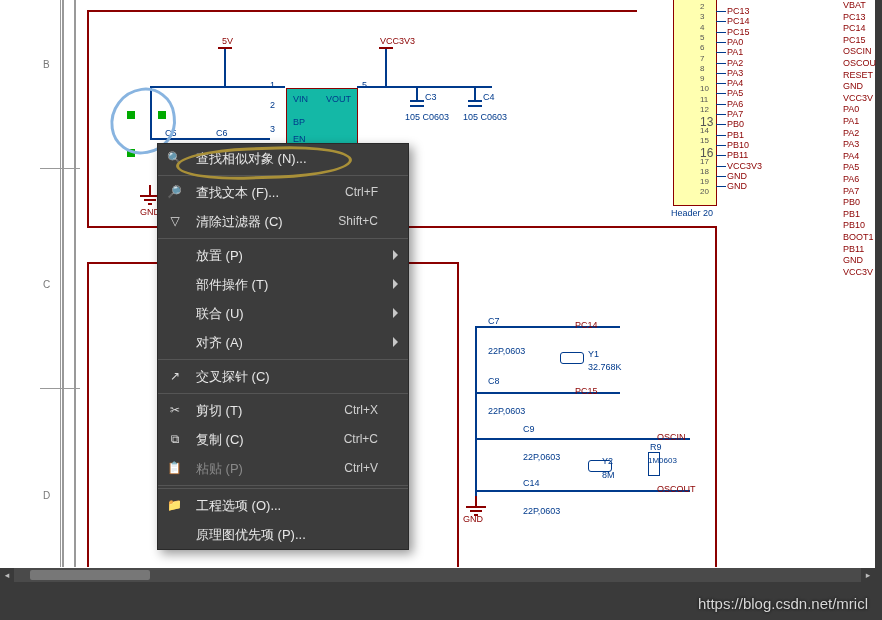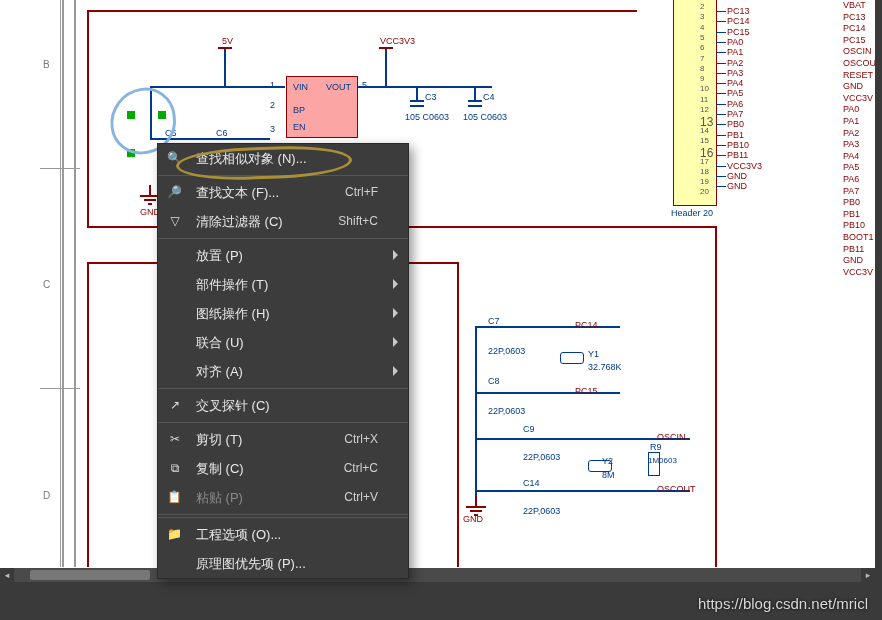--- a/index.html
+++ b/index.html
@@ -11,21 +11,21 @@
   
   .red{position:absolute;background:#8b0000;}
   .blue{position:absolute;background:#003a8c;}
   .net{position:absolute;font-size:9px;color:#8b0000;white-space:nowrap;}
   .des{position:absolute;font-size:9px;color:#003a8c;white-space:nowrap;}
   .gnd{position:absolute;}
   .gnd .stem{position:absolute;left:9px;top:0;width:2px;height:10px;background:#8b0000;}
   .gnd .b1{position:absolute;left:0;top:10px;width:20px;height:2px;background:#8b0000;}
   .gnd .b2{position:absolute;left:4px;top:14px;width:12px;height:2px;background:#8b0000;}
   .gnd .b3{position:absolute;left:8px;top:18px;width:4px;height:2px;background:#8b0000;}
-  .chip{position:absolute;left:286px;top:76px;width:70px;height:60px;background:#fca5a5;border:1px solid #8b0000;}
+  .chip{position:absolute;left:286px;top:88px;width:70px;height:60px;background:#14b8a6;border:1px solid #8b0000;}
   .chip .p{position:absolute;font-size:9px;color:#003a8c;}
   .capplate{position:absolute;width:14px;height:2px;background:#003a8c;}
   .header{position:absolute;left:673px;top:0;width:42px;height:205px;background:#ffffb0;border-left:1px solid #8b0000;border-right:1px solid #8b0000;border-bottom:1px solid #8b0000;}
   .xtal{position:absolute;border:1px solid #003a8c;border-radius:3px;width:22px;height:10px;}
   .res{position:absolute;border:1px solid #003a8c;width:10px;height:22px;}
   
   .circle-blue{position:absolute;left:110px;top:88px;width:60px;height:60px;border:3px solid #88b4e0;border-radius:60% 50% 55% 50%;transform:rotate(-8deg);}
   .circle-gold{position:absolute;left:176px;top:147px;width:170px;height:26px;border:3px solid #a99038;border-radius:50%/60%;transform:rotate(-2deg);z-index:30;pointer-events:none;}
   .greensq{position:absolute;width:8px;height:8px;background:#0a0;}
   
@@ -272,24 +272,20 @@
     <div class="sep"></div>
     <div class="row">
       <span>放置 (P)</span>
       <span class="arrow"></span>
     </div>
     <div class="row">
       <span>部件操作 (T)</span>
       <span class="arrow"></span>
     </div>
     <div class="row">
-      <span>图纸操作 (H)</span>
-      <span class="arrow"></span>
-    </div>
-    <div class="row">
       <span>联合 (U)</span>
       <span class="arrow"></span>
     </div>
     <div class="row">
       <span>对齐 (A)</span>
       <span class="arrow"></span>
     </div>
     <div class="sep"></div>
     <div class="row">
       <span class="ico">↗</span>

